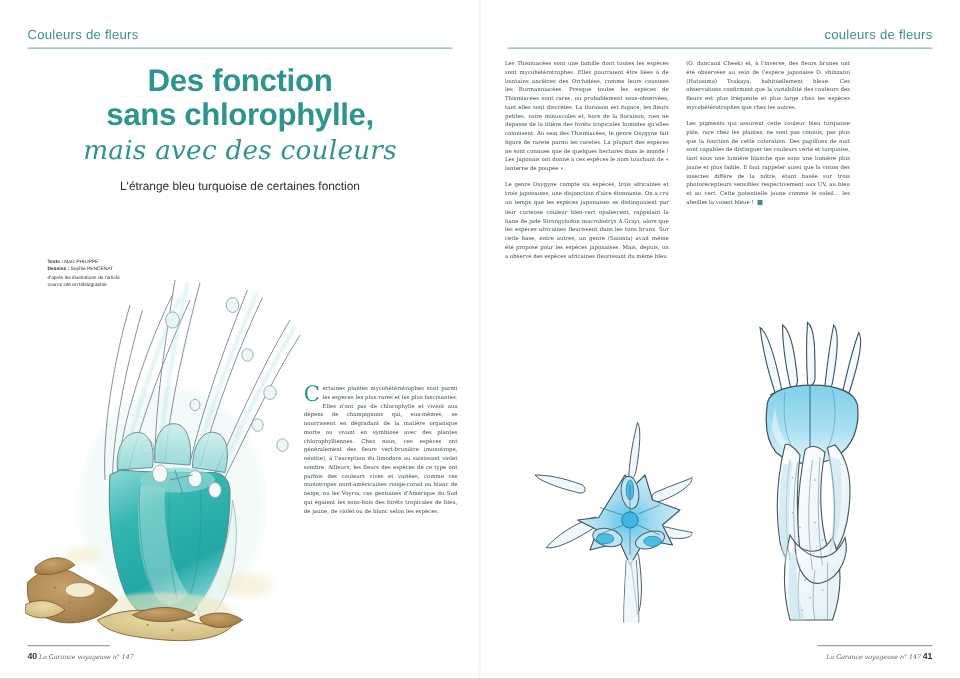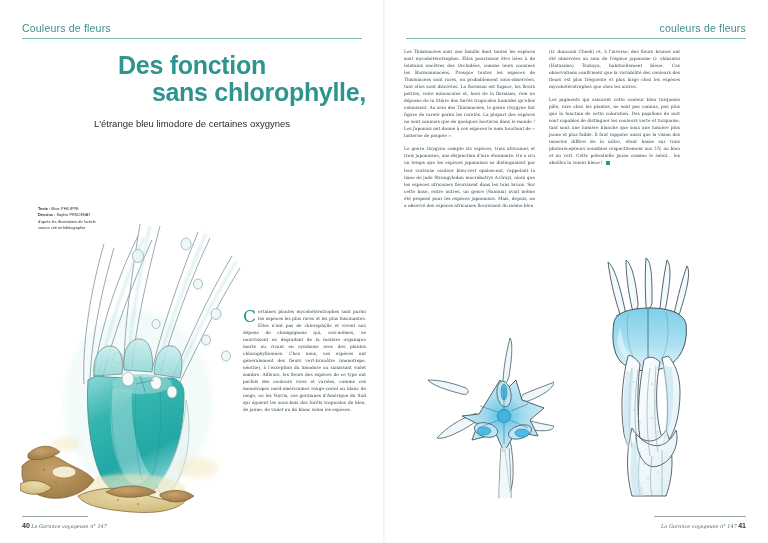--- a/index.html
+++ b/index.html
@@ -15,21 +15,21 @@
   .runhead{position:absolute;top:22px;font-size:10.5px;color:#3f8e8c;letter-spacing:.2px;}
   .runhead-left{left:22px;}
   .runhead-right{right:22px;}
   .rule{position:absolute;height:1px;background:#7fb7b4;}
   .rule-left{left:22px;width:340px;top:38px;}
   .rule-right{right:22px;width:340px;top:38px;}
 
   
   .titlewrap{position:absolute;left:18px;top:52px;width:348px;text-align:center;}
   .t1{font-size:25px;font-weight:bold;color:#2e9490;line-height:1.08;letter-spacing:-.3px;}
-  .t2{font-size:25px;font-weight:bold;color:#2e9490;line-height:1.08;letter-spacing:-.3px;text-align:right;}
+  .t2{font-size:25px;font-weight:bold;color:#2e9490;line-height:1.08;letter-spacing:-.3px;}
   .t3{font-family:"DejaVu Serif",serif;font-style:italic;font-size:21px;color:#2e9490;
       line-height:1.15;margin-top:2px;letter-spacing:.2px;}
   .subt{font-size:9.5px;color:#2b2b2b;margin-top:12px;}
 
   
   .credits{position:absolute;left:38px;top:206px;width:90px;font-size:3.9px;
            line-height:1.65;color:#2b2b2b;}
   .credits b{font-weight:bold;}
 
   
@@ -195,21 +195,22 @@
       <g fill="#efe6b6" opacity="0.45" filter="url(#softer)">
         <ellipse cx="178" cy="250" rx="20" ry="10"></ellipse>
         <ellipse cx="46" cy="226" rx="14" ry="7"></ellipse>
       </g>
     </svg>
   </div>
 
   <div class="titlewrap">
     <div class="t1">Des fonction</div>
     <div class="t2">sans chlorophylle,</div>
-    <div class="subt">L'étrange bleu limodore de certaines oxygynes</div>
+    <div class="t3">mais avec des couleurs</div>
+    <div class="subt">L'étrange bleu turquoise de certaines fonction</div>
   </div>
 
   <div class="credits">
     <div>
       <b>Texte :</b>
       <span>Marc PHILIPPE</span>
     </div>
     <div>
       <b>Dessins :</b>
       <span>Sophie PENCENAT</span>

